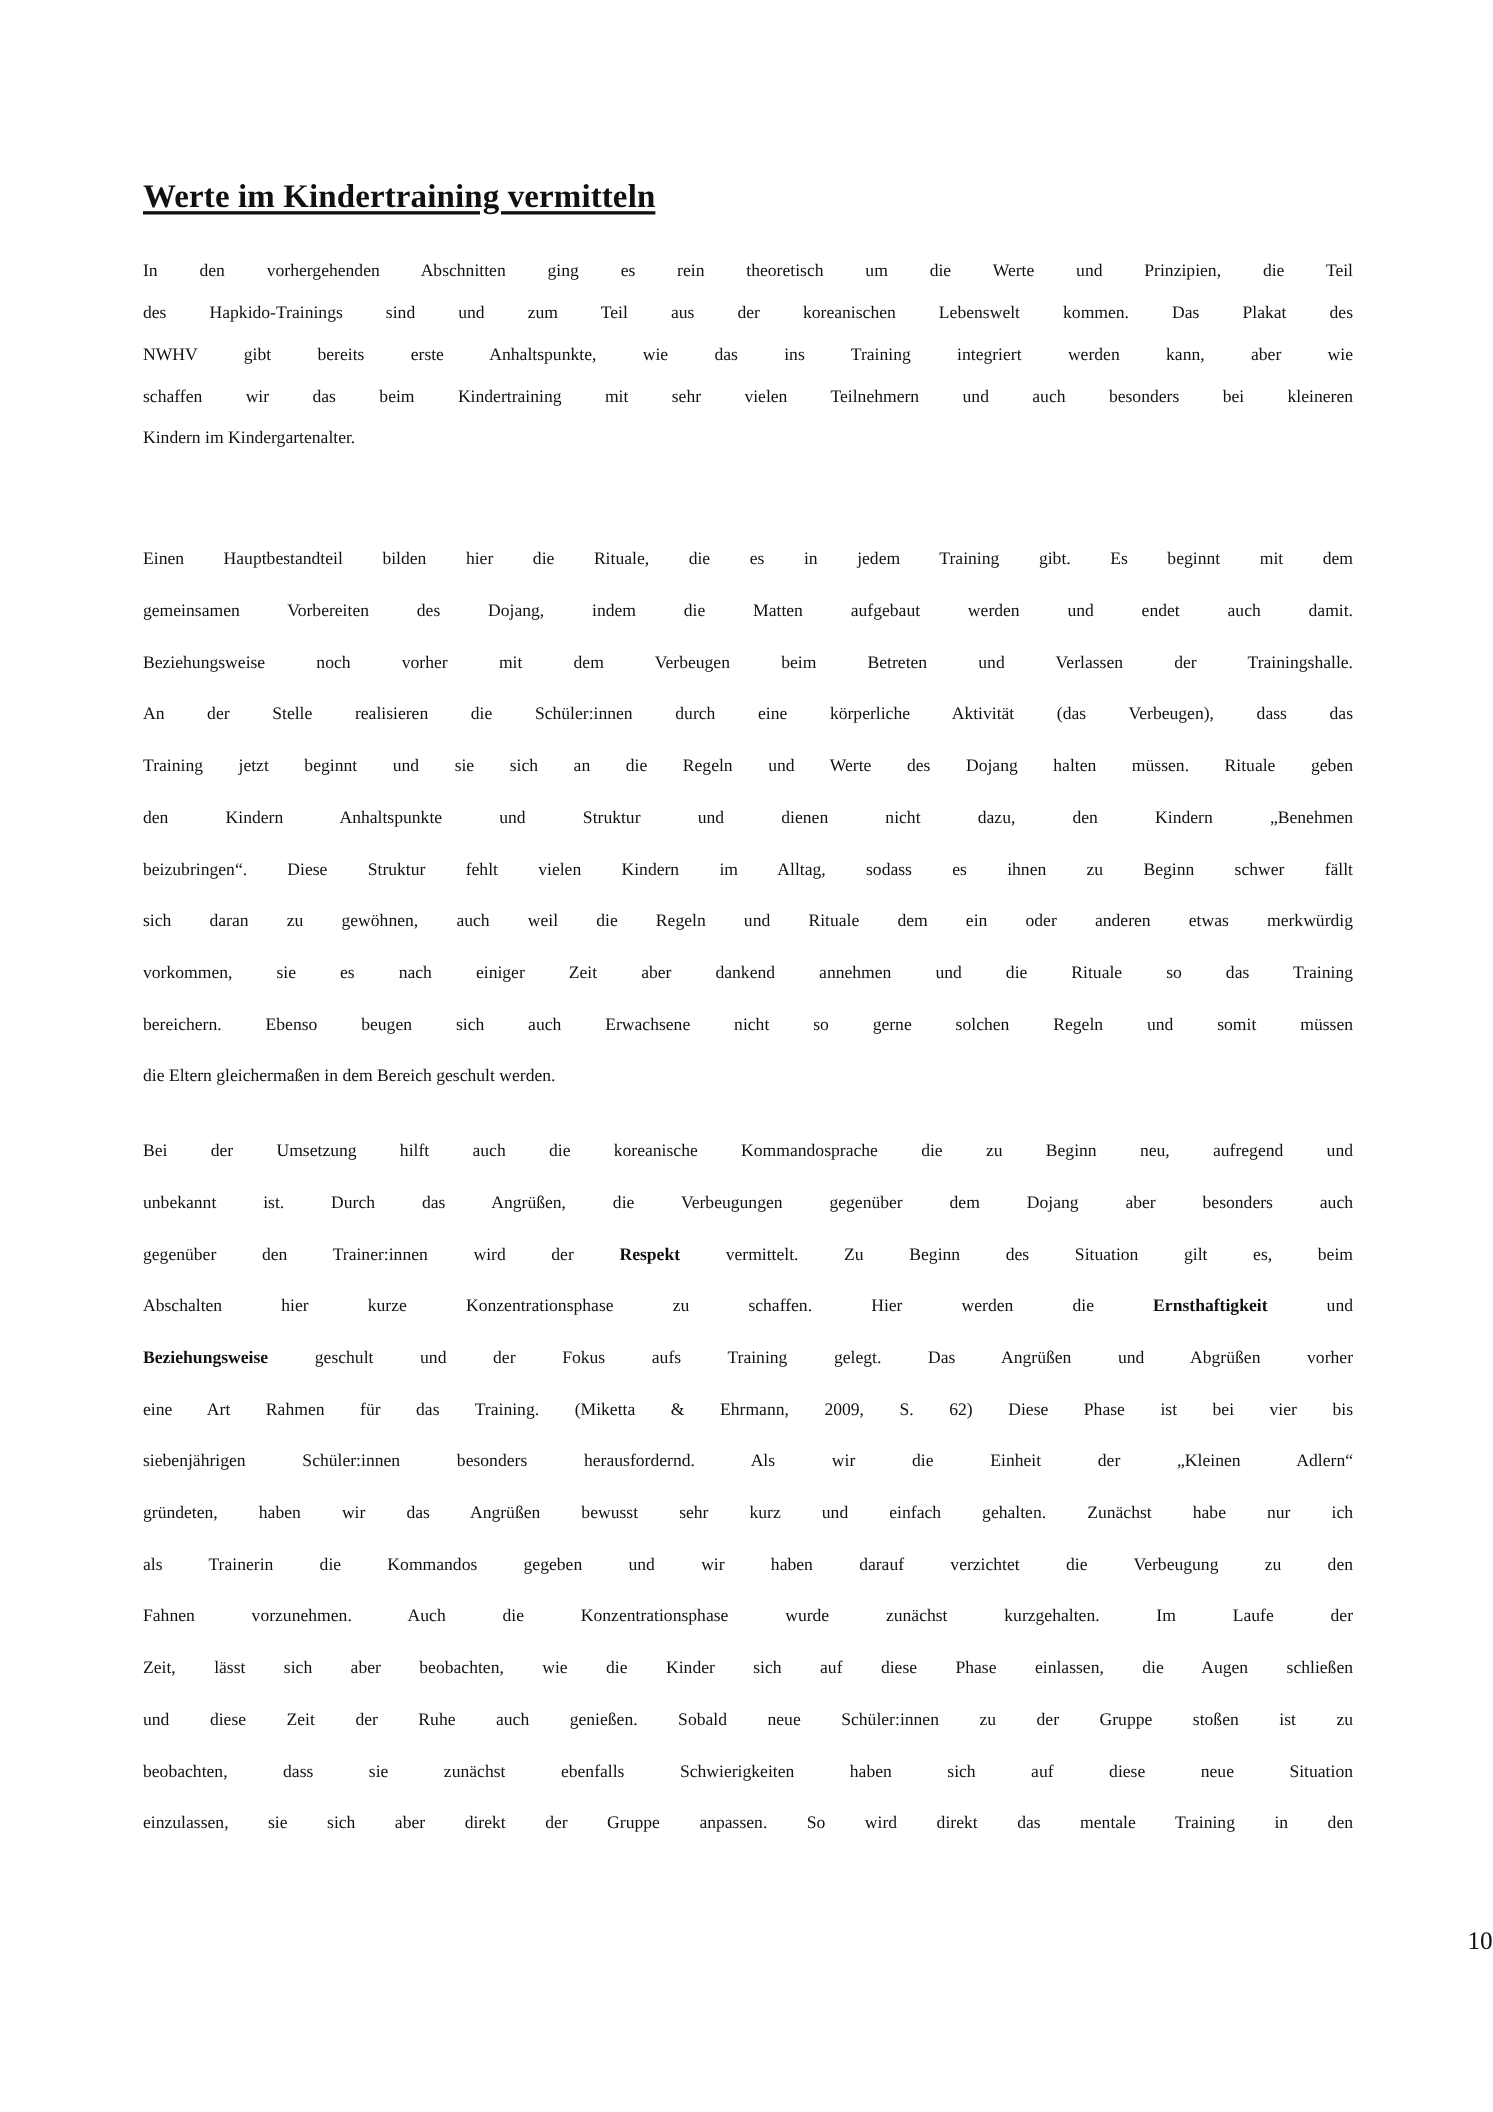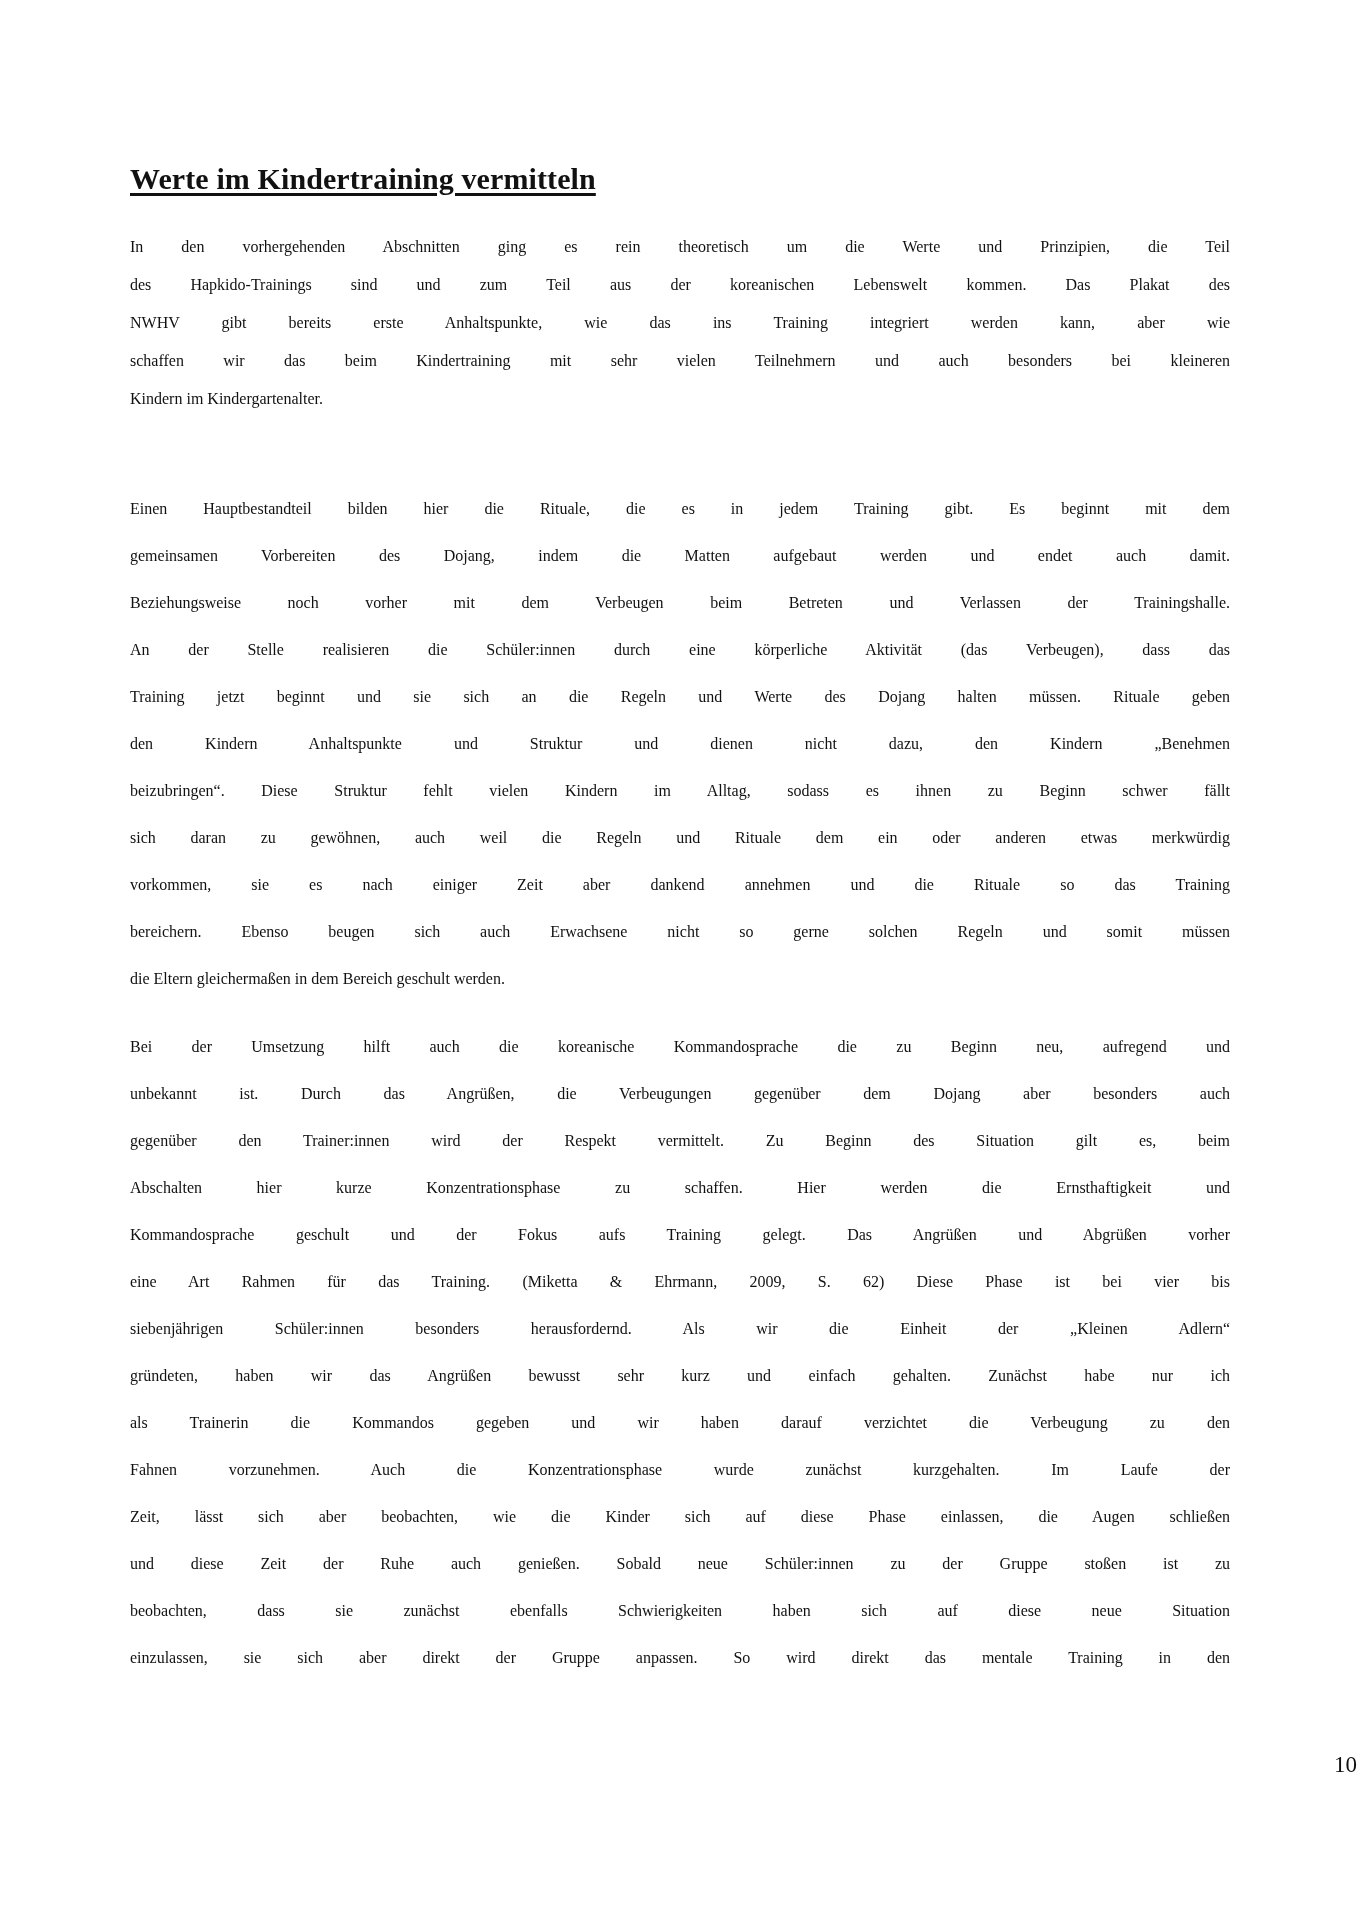--- a/index.html
+++ b/index.html
@@ -16,21 +16,21 @@
     white-space: nowrap; letter-spacing: 0.1px;
   }
   .body-text { position: absolute; left: 130px; width: 1100px; }
   .line {
     position: absolute; left: 0; width: 1100px; height: 34px;
     font-size: 16px; line-height: 34px;
     white-space: nowrap;
     text-align: justify; text-align-last: justify;
   }
   .line.last { text-align-last: left; }
-  .line b { font-weight: normal; }
+  .line b { font-weight: bold; }
   .page-number {
     position: absolute; left: 0; width: 1357px; top: 1752px;
     text-align: right; font-size: 23px;
   }
 </style>
 </head>
 <body>
 
 <div class="page">
   <div class="heading">Werte im Kindertraining vermitteln</div>
@@ -57,21 +57,21 @@
       <div class="line" style="top:868px">vorkommen, sie es nach einiger Zeit aber dankend annehmen und die Rituale so das Training</div>
       <div class="line" style="top:915px">bereichern. Ebenso beugen sich auch Erwachsene nicht so gerne solchen Regeln und somit müssen</div>
       <div class="line last" style="top:962px">die Eltern gleichermaßen in dem Bereich geschult werden.</div>
     </div>
 
     <div>
       <div class="line" style="top:1030px">Bei der Umsetzung hilft auch die koreanische Kommandosprache die zu Beginn neu, aufregend und</div>
       <div class="line" style="top:1077px">unbekannt ist. Durch das Angrüßen, die Verbeugungen gegenüber dem Dojang aber besonders auch</div>
       <div class="line" style="top:1124px"><span>gegenüber den Trainer:innen wird der </span><b>Respekt</b><span> vermittelt. Zu Beginn des Situation gilt es, beim</span></div>
       <div class="line" style="top:1171px"><span>Abschalten hier kurze Konzentrationsphase zu schaffen. Hier werden die </span><b>Ernsthaftigkeit</b><span> und</span></div>
-      <div class="line" style="top:1218px"><span></span><b>Kommandosprache</b><span> geschult und der Fokus aufs Training gelegt. Das Angrüßen und Abgrüßen vorher</span></div>
+      <div class="line" style="top:1218px"><span></span><b>Beziehungsweise</b><span> geschult und der Fokus aufs Training gelegt. Das Angrüßen und Abgrüßen vorher</span></div>
       <div class="line" style="top:1265px">eine Art Rahmen für das Training. (Miketta &amp; Ehrmann, 2009, S. 62) Diese Phase ist bei vier bis</div>
       <div class="line" style="top:1312px">siebenjährigen Schüler:innen besonders herausfordernd. Als wir die Einheit der „Kleinen Adlern“</div>
       <div class="line" style="top:1359px">gründeten, haben wir das Angrüßen bewusst sehr kurz und einfach gehalten. Zunächst habe nur ich</div>
       <div class="line" style="top:1406px">als Trainerin die Kommandos gegeben und wir haben darauf verzichtet die Verbeugung zu den</div>
       <div class="line" style="top:1453px">Fahnen vorzunehmen. Auch die Konzentrationsphase wurde zunächst kurzgehalten. Im Laufe der</div>
       <div class="line" style="top:1500px">Zeit, lässt sich aber beobachten, wie die Kinder sich auf diese Phase einlassen, die Augen schließen</div>
       <div class="line" style="top:1547px">und diese Zeit der Ruhe auch genießen. Sobald neue Schüler:innen zu der Gruppe stoßen ist zu</div>
       <div class="line" style="top:1594px">beobachten, dass sie zunächst ebenfalls Schwierigkeiten haben sich auf diese neue Situation</div>
       <div class="line" style="top:1641px">einzulassen, sie sich aber direkt der Gruppe anpassen. So wird direkt das mentale Training in den</div>
     </div>

